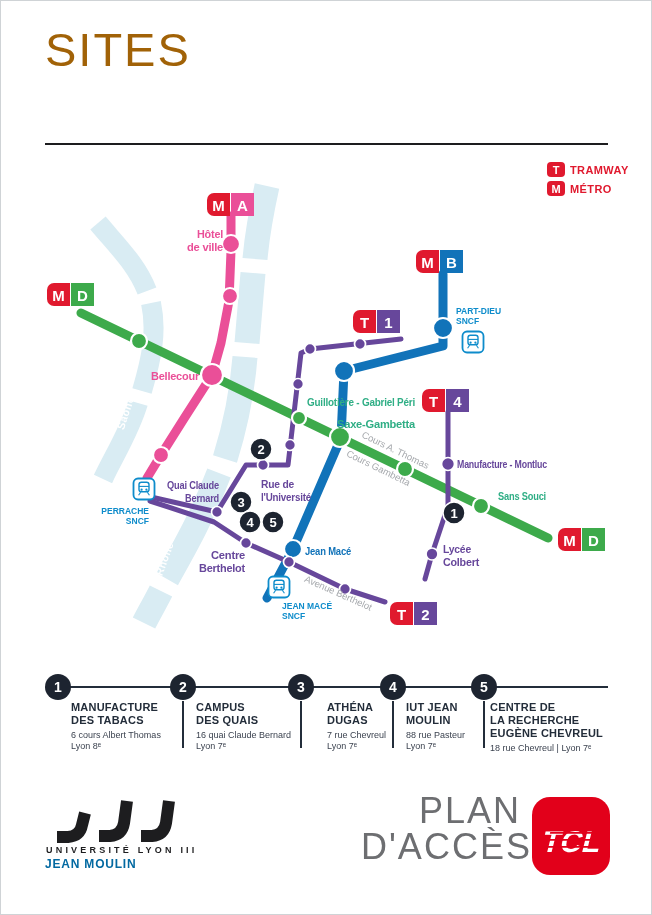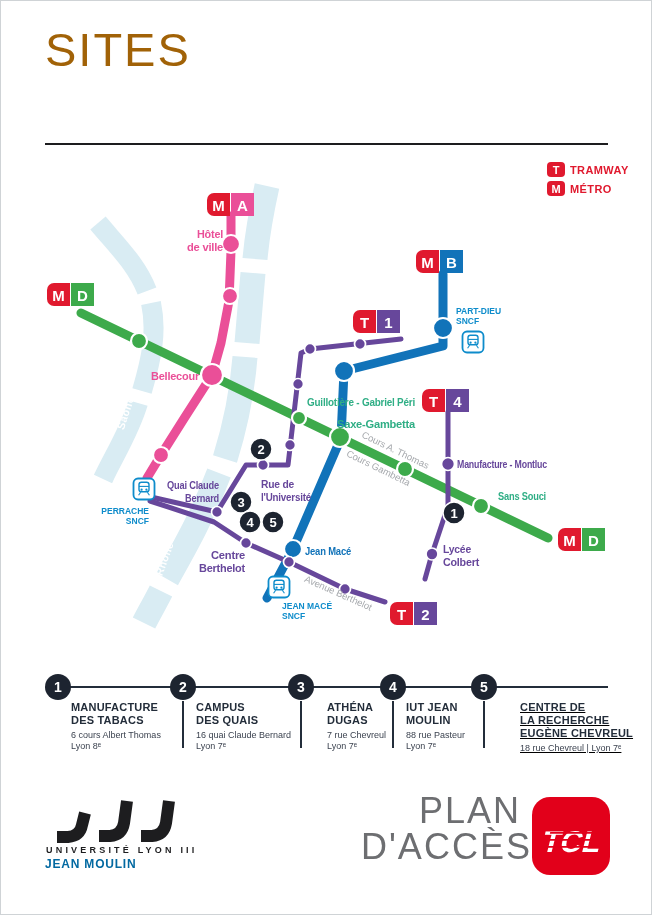--- a/index.html
+++ b/index.html
@@ -293,21 +293,21 @@
           <div>IUT JEAN</div>
           <div>MOULIN</div>
         </div>
         <div class="site-addr">
           <div>88 rue Pasteur</div>
           <div>Lyon 7ᵉ</div>
         </div>
       </div>
       <div class="site-circle" style="left: 470px;">5</div>
       <div class="site-divider" style="left: 482px;"></div>
-      <div class="site-text" style="left: 519px; text-decoration: underline;">
+      <div class="site-text" style="left: 489px;">
         <div class="site-name">
           <div>CENTRE DE</div>
           <div>LA RECHERCHE</div>
           <div>EUGÈNE CHEVREUL</div>
         </div>
         <div class="site-addr">
           <div>18 rue Chevreul | Lyon 7ᵉ</div>
         </div>
       </div>
     </div>

